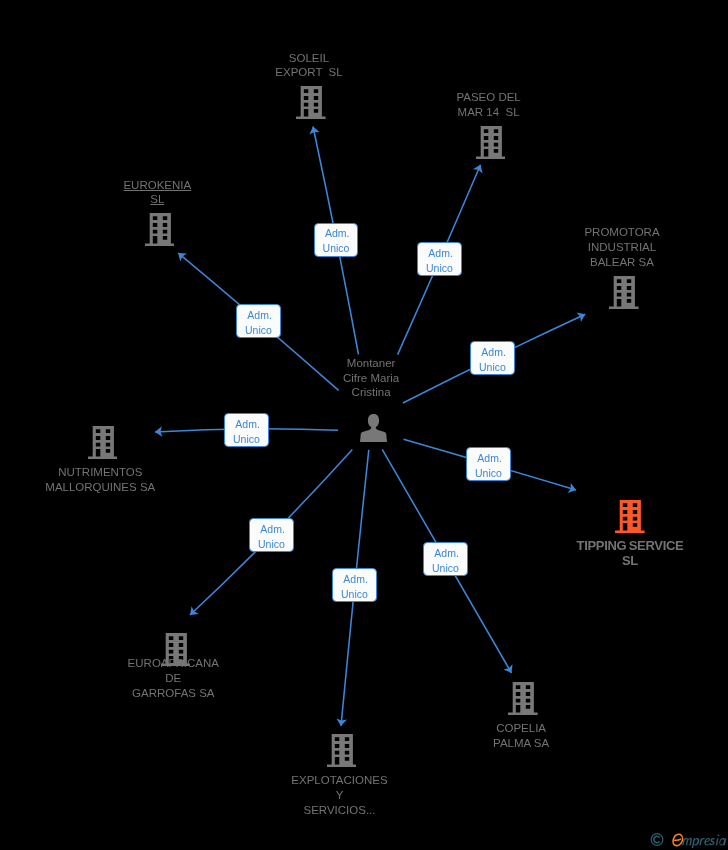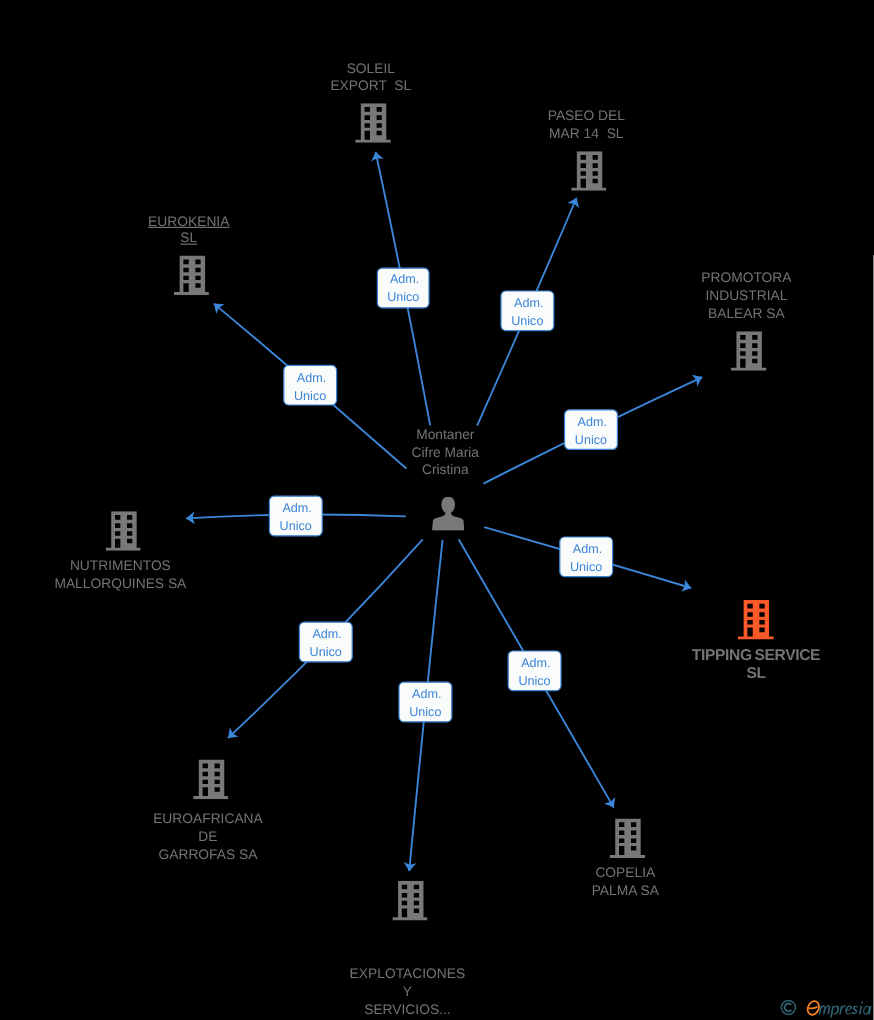--- a/index.html
+++ b/index.html
@@ -87,30 +87,30 @@
         <use href="#bld" fill="#fb5a28"></use>
       </svg>
   <div class="caption" style="top:38.0px;left:-110px;font-weight:bold;font-size:13px;line-height:15.5px;letter-spacing:-0.3px;word-spacing:-1px;">TIPPING SERVICE
 SL</div>
 </div>
 
 <div class="node" style="left:175.3px;top:633.2px;">
   <svg class="bico" width="29.6" height="33" viewBox="0 0 29.6 33">
         <use href="#bld" fill="#787878"></use>
       </svg>
-  <div class="caption" style="top:43px;">EUROAFRICANA
+  <div class="caption" style="top:23px;">EUROAFRICANA
 DE
 GARROFAS SA</div>
 </div>
 
 <div class="node" style="left:341.5px;top:734.4px;">
   <svg class="bico" width="29.6" height="33" viewBox="0 0 29.6 33">
         <use href="#bld" fill="#787878"></use>
       </svg>
-  <div class="caption" style="top:39.1px;margin-top:32px;">EXPLOTACIONES
+  <div class="caption" style="top:39.1px;">EXPLOTACIONES
 Y
 SERVICIOS...</div>
 </div>
 
 <div class="node" style="left:523.1px;top:682.0px;">
   <svg class="bico" width="29.6" height="33" viewBox="0 0 29.6 33">
         <use href="#bld" fill="#787878"></use>
       </svg>
   <div class="caption" style="top:39.1px;">COPELIA
 PALMA SA</div>

